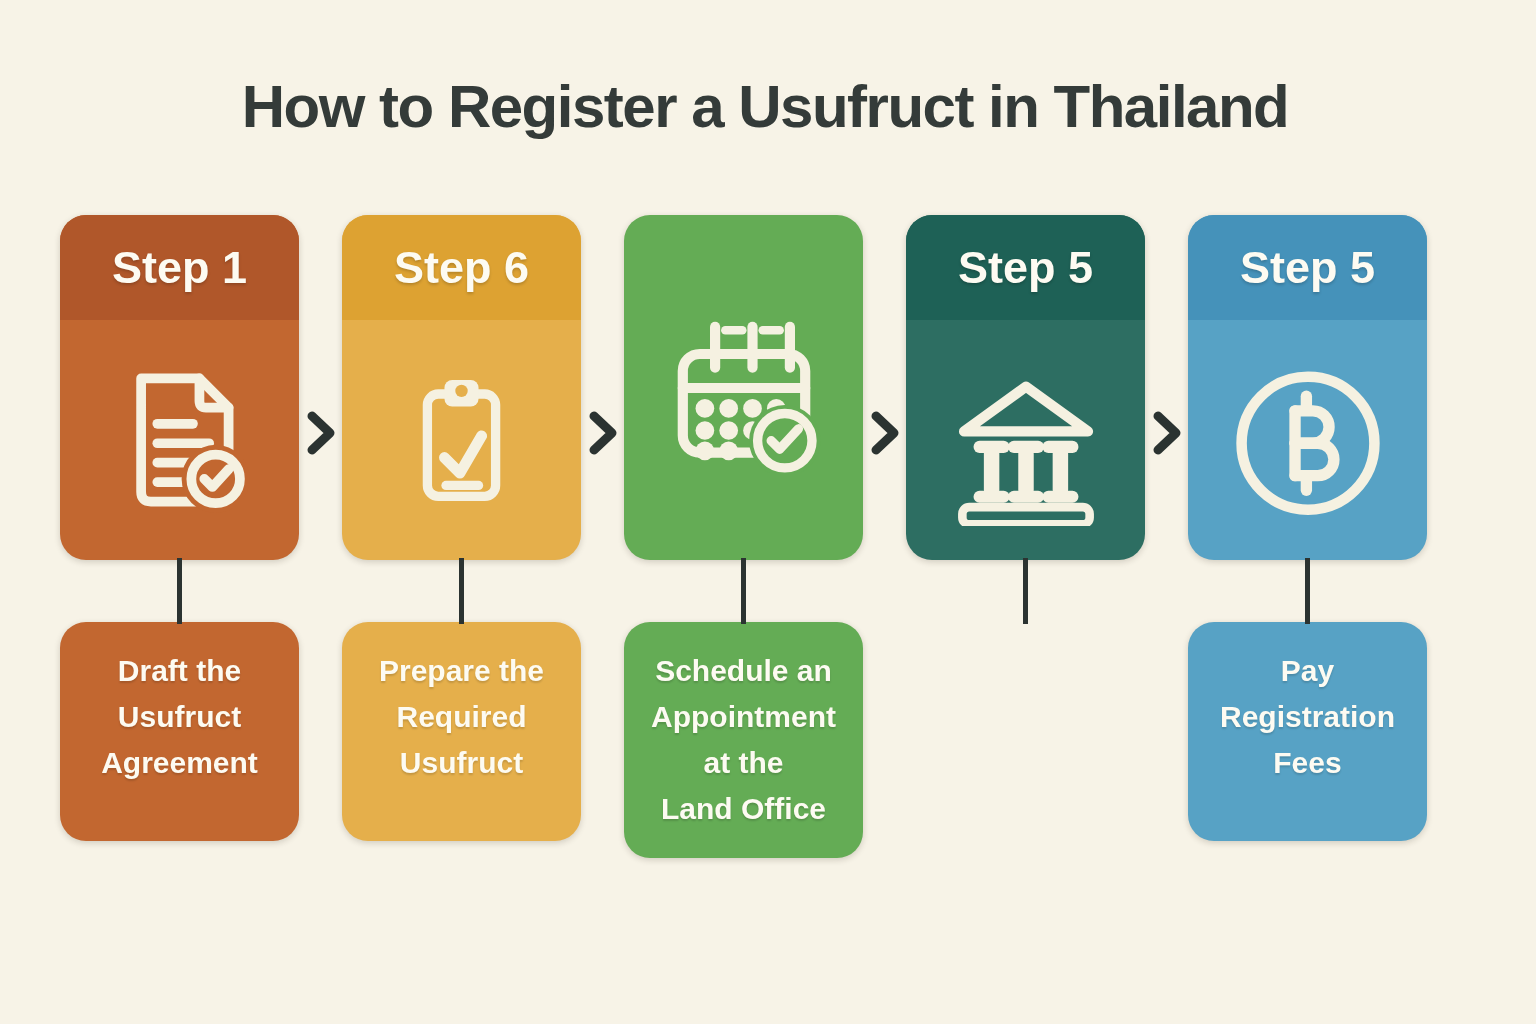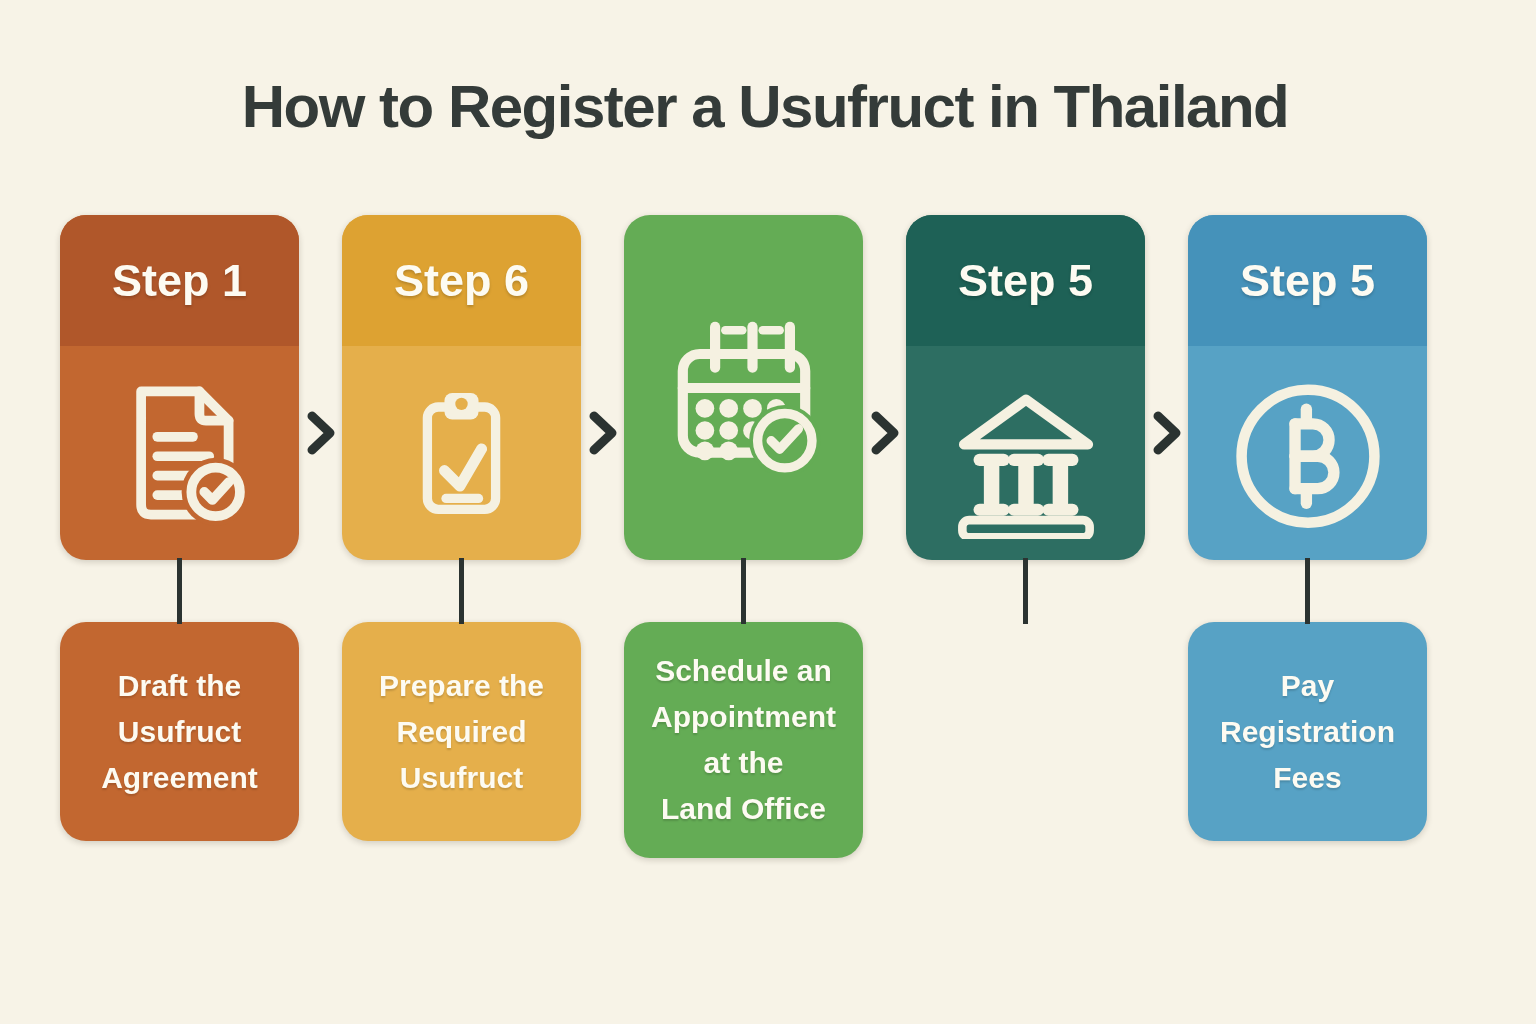--- a/index.html
+++ b/index.html
@@ -35,21 +35,21 @@
   .card-top {
     height: 345px;
     border-radius: 26px;
     overflow: hidden;
     background: var(--body);
     box-shadow: 0 2px 6px rgba(40,30,15,0.18);
     display: flex;
     flex-direction: column;
   }
   .card-header {
-    height: 131px;
+    height: 105px;
     background: var(--header);
     display: flex;
     align-items: center;
     justify-content: center;
     color: #FDFBF2;
     font-size: 45px;
     font-weight: 700;
     text-shadow: 0 2px 3px rgba(0,0,0,0.18);
   }
   .card-body {
@@ -68,21 +68,20 @@
     position: relative;
     z-index: 1;
   }
 
   .card-bottom {
     min-height: 219px;
     border-radius: 26px;
     background: var(--body);
     box-shadow: 0 2px 6px rgba(40,30,15,0.18);
     display: flex;
-    align-items: center;
     justify-content: center;
     padding: 26px 10px;
   }
   .description {
     white-space: pre-line;
     text-align: center;
     color: #FDFBF2;
     font-size: 30px;
     font-weight: 700;
     line-height: 46px;

